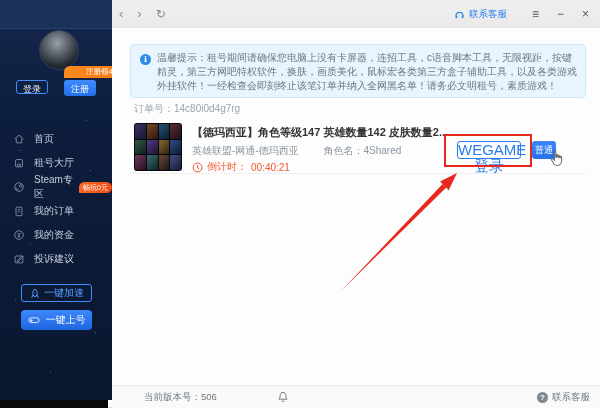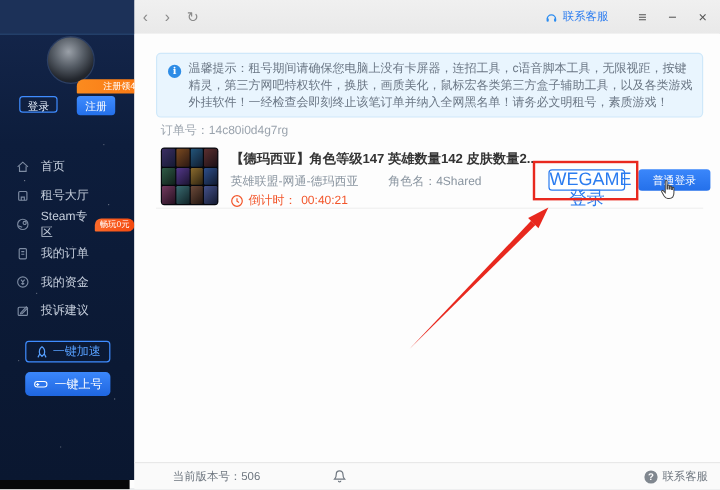--- a/index.html
+++ b/index.html
@@ -73,21 +73,21 @@
   .card-title{position:absolute;left:62px;top:5px;font-size:11px;font-weight:bold;color:#333;white-space:nowrap;}
   .card-sub{position:absolute;left:62px;top:24px;font-size:10px;color:#8a95a0;white-space:nowrap;}
   .card-sub .role{margin-left:22px;}
   .card-timer{position:absolute;left:62px;top:40px;display:flex;align-items:center;gap:4px;
     color:var(--timer,#f2552a);font-size:10px;}
   .card-timer svg{width:11px;height:11px;}
 
   .btn-wegame{position:absolute;left:457px;top:141px;width:64px;height:18px;box-sizing:border-box;
     border:1px solid var(--accent,#2b7cf0);border-radius:3px;background:#fff;color:var(--accent,#2b7cf0);
     font-size:15px;line-height:16px;text-align:center;}
-  .btn-normal{position:absolute;left:532px;top:141px;width:60px;height:18px;border:none;border-radius:3px;
+  .btn-normal{position:absolute;left:532px;top:141px;width:24px;height:18px;border:none;border-radius:3px;
     background:linear-gradient(180deg,#3b87fb,#2470ea);color:#fff;font-size:9px;line-height:18px;text-align:center;}
 
   
   .red-rect{position:absolute;left:444px;top:134px;width:88px;height:33px;box-sizing:border-box;
     border:2px solid var(--danger,#e8281e);pointer-events:none;}
   .arrow-svg{position:absolute;left:0;top:0;width:600px;height:408px;pointer-events:none;}
   .cursor{position:absolute;left:549px;top:150px;width:15px;height:17px;pointer-events:none;}
 
   
   .statusbar{position:absolute;left:112px;top:385px;width:488px;height:23px;background:#fafafa;border-top:1px solid #e8e8e8;

